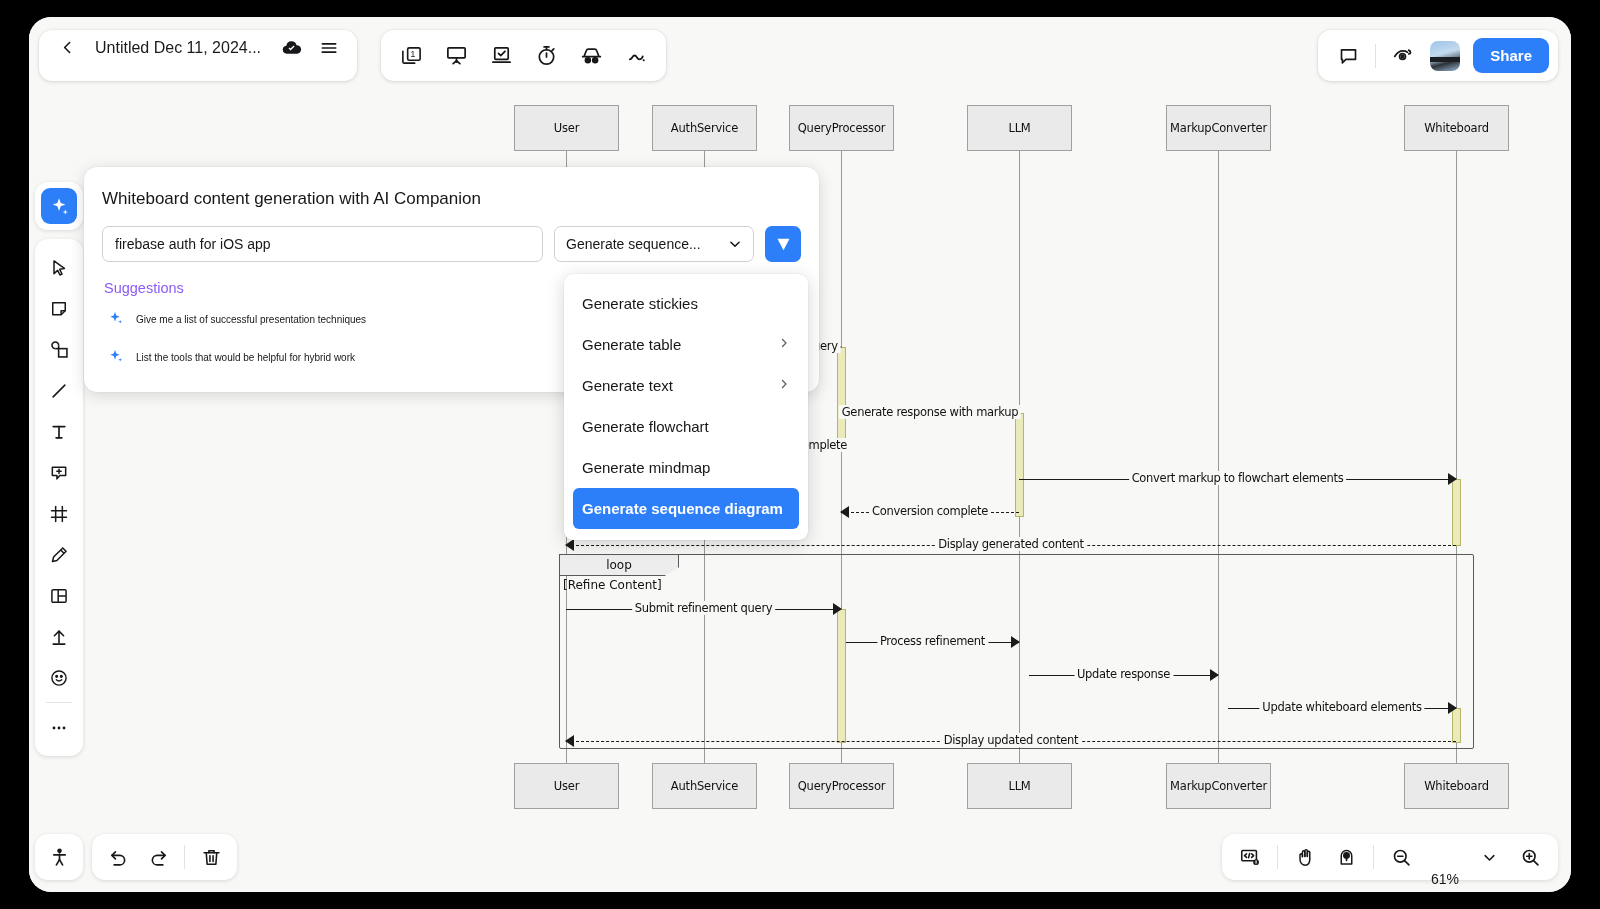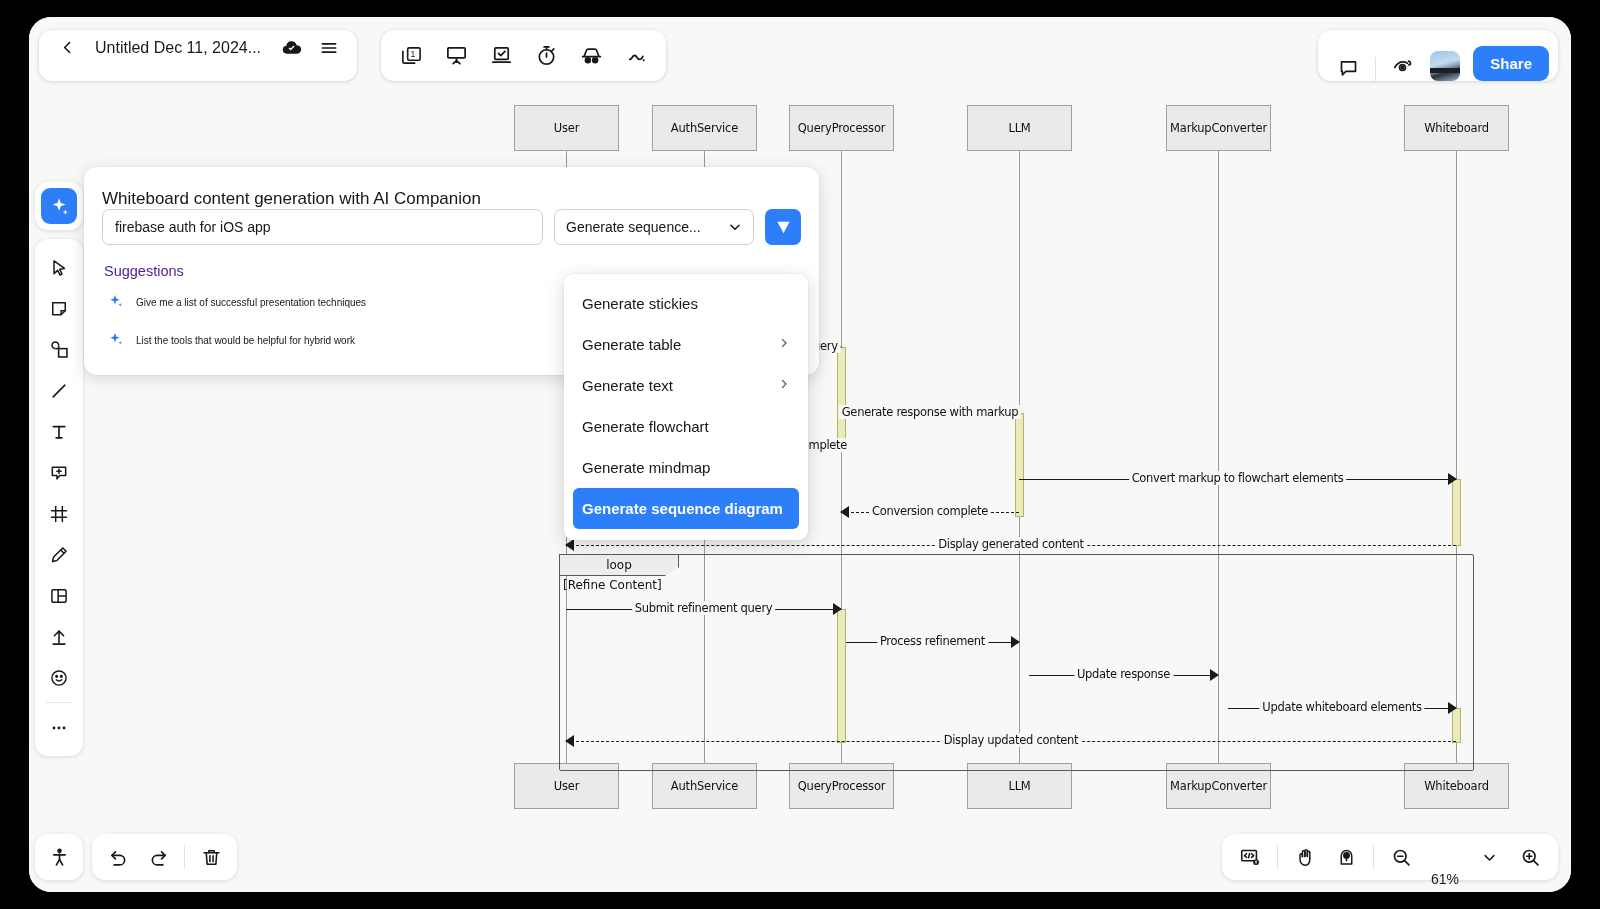--- a/index.html
+++ b/index.html
@@ -112,21 +112,21 @@
   
   .topbar-group {
     position: absolute;
     background: #fff;
     border-radius: 13px;
     box-shadow: 0 1px 4px rgba(0,0,0,.13), 0 0 0 0.5px rgba(0,0,0,.04);
     display: flex; align-items: center;
   }
   #title-group { left: 10px; top: 13px; height: 51px; padding: 0 14px 16px 14px; gap: 10px; }
   #tools-group { left: 352px; top: 13px; height: 51px; padding: 0 16px; gap: 17px; }
-  #right-group { right: 13px; top: 13px; height: 51px; padding: 0 9px 0 16px; gap: 13px; align-items: flex-end; }
+  #right-group { right: 13px; top: 13px; height: 51px; padding: 0 9px 0 16px; gap: 13px; }
 
   .doc-title {
     font-size: 16px; color: #1b1b1b; white-space: nowrap;
     padding: 0 6px 0 4px;
   }
   .icon-btn {
     display: flex; align-items: center; justify-content: center;
     width: 28px; height: 28px;
     border-radius: 6px;
     cursor: pointer;
@@ -201,21 +201,21 @@
   
   .ai-panel {
     position: absolute;
     left: 55px; top: 150px;
     width: 735px;
     background: #fff;
     border-radius: 13px;
     box-shadow: 0 3px 16px rgba(0,0,0,.14), 0 0 0 0.5px rgba(0,0,0,.05);
     padding: 22px 18px 16px 18px;
   }
-  .ai-title { font-size: 17px; color:#17171a; }
+  .ai-title { font-size: 17px; color:#17171a; margin-bottom: 17px; }
   .ai-row { display:flex; align-items:center; gap: 11px; }
   .ai-input {
     flex: 1;
     height: 36px;
     border: 1px solid #d0d0d0;
     border-radius: 7px;
     padding: 0 12px;
     font-size: 14px;
     font-family: "Liberation Sans", sans-serif;
     color: #17171a;
@@ -230,21 +230,21 @@
     padding: 0 11px;
     font-size: 14px; color:#17171a;
     cursor:pointer; background:#fff;
   }
   .ai-send {
     width: 36px; height: 36px;
     background:#2d7ff9; border-radius: 7px;
     display:flex; align-items:center; justify-content:center;
     cursor:pointer;
   }
-  .sugg-title { font-size: 14.5px; color:#4c1d95; margin: 18px 0 4px 2px; }
+  .sugg-title { font-size: 14.5px; color:#8b5cf6; margin: 18px 0 4px 2px; }
   .sugg-item {
     display:flex; align-items:center; gap: 12px;
     height: 38px; padding: 0 6px;
     border-radius: 7px;
     cursor:pointer;
     font-size: 10px; color:#17171a;
   }
   .sugg-item:first-of-type { background: #fafafa; }
 
   
@@ -365,21 +365,21 @@
       <div class="arrow-l"></div>
       <div class="lbl">Conversion complete</div>
     </div>
 
     <div class="msg dashed" style="left:537px; top:522px; width:890px;">
       <div class="line"></div>
       <div class="arrow-l"></div>
       <div class="lbl">Display generated content</div>
     </div>
 
-    <div class="loopbox" style="left:530px; top:537px; width:915px; height:217px;">
+    <div class="loopbox" style="left:530px; top:537px; width:915px; height:195px;">
       <div class="loop-tab" style="width:120px;">
         <span>loop</span>
       </div>
       <div class="loop-cond" style="left:3px; top:23px;">[Refine Content]</div>
     </div>
 
     <div class="msg" style="left:537px; top:586px; width:275px;">
       <div class="line"></div>
       <div class="arrow-r"></div>
       <div class="lbl">Submit refinement query</div>

